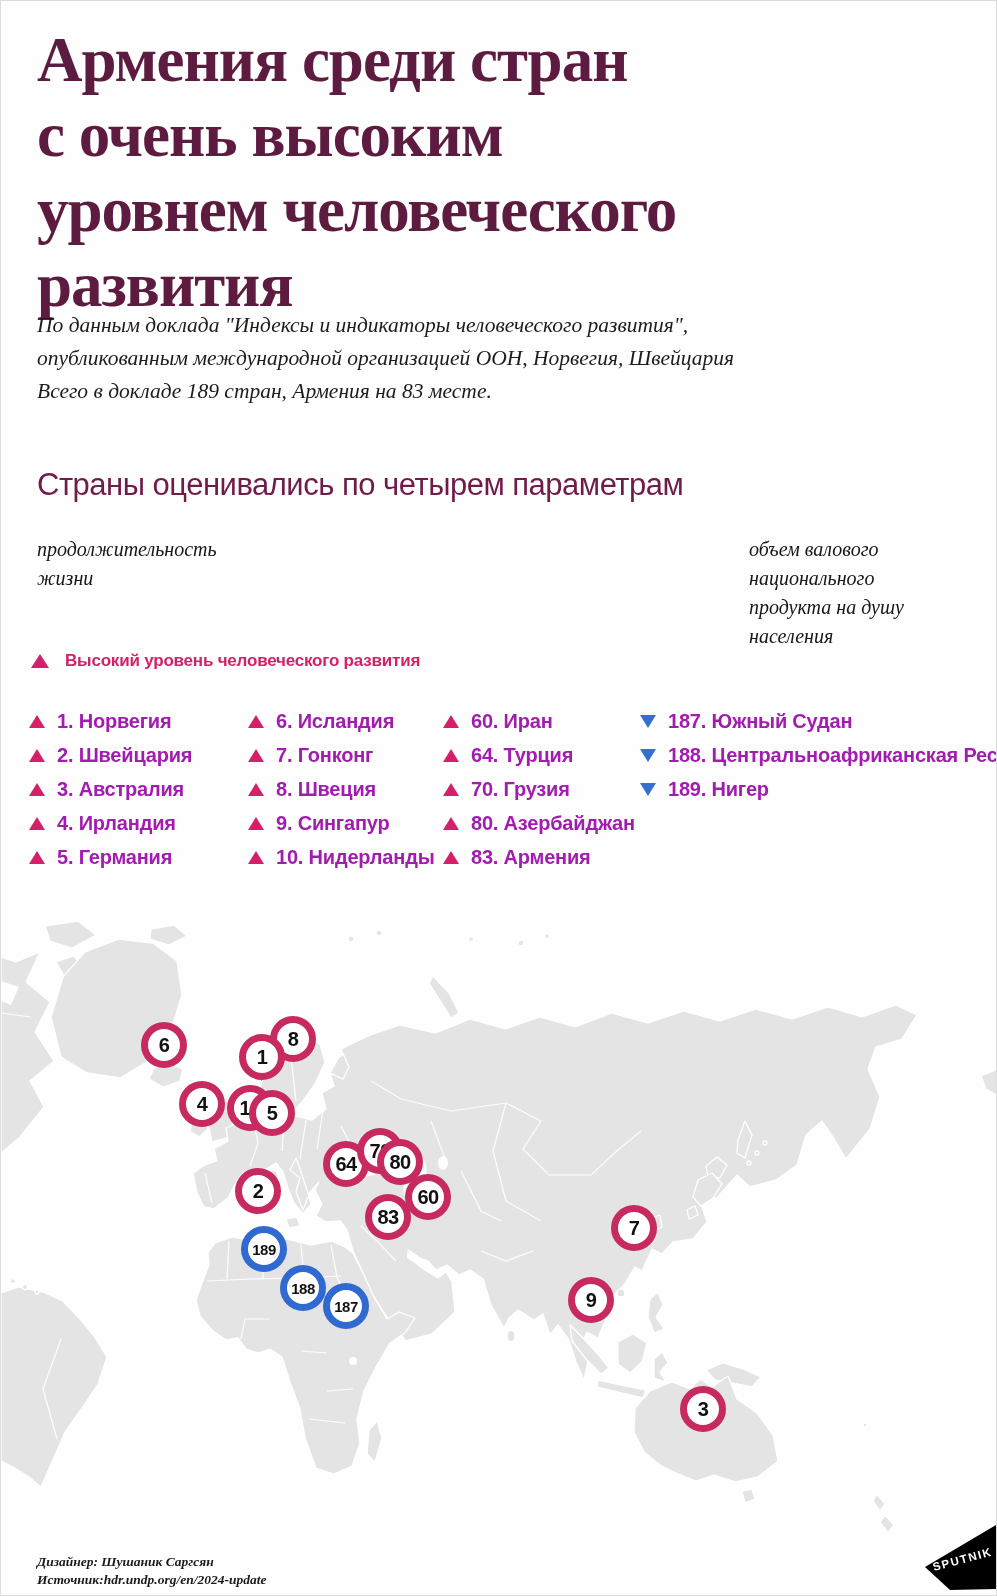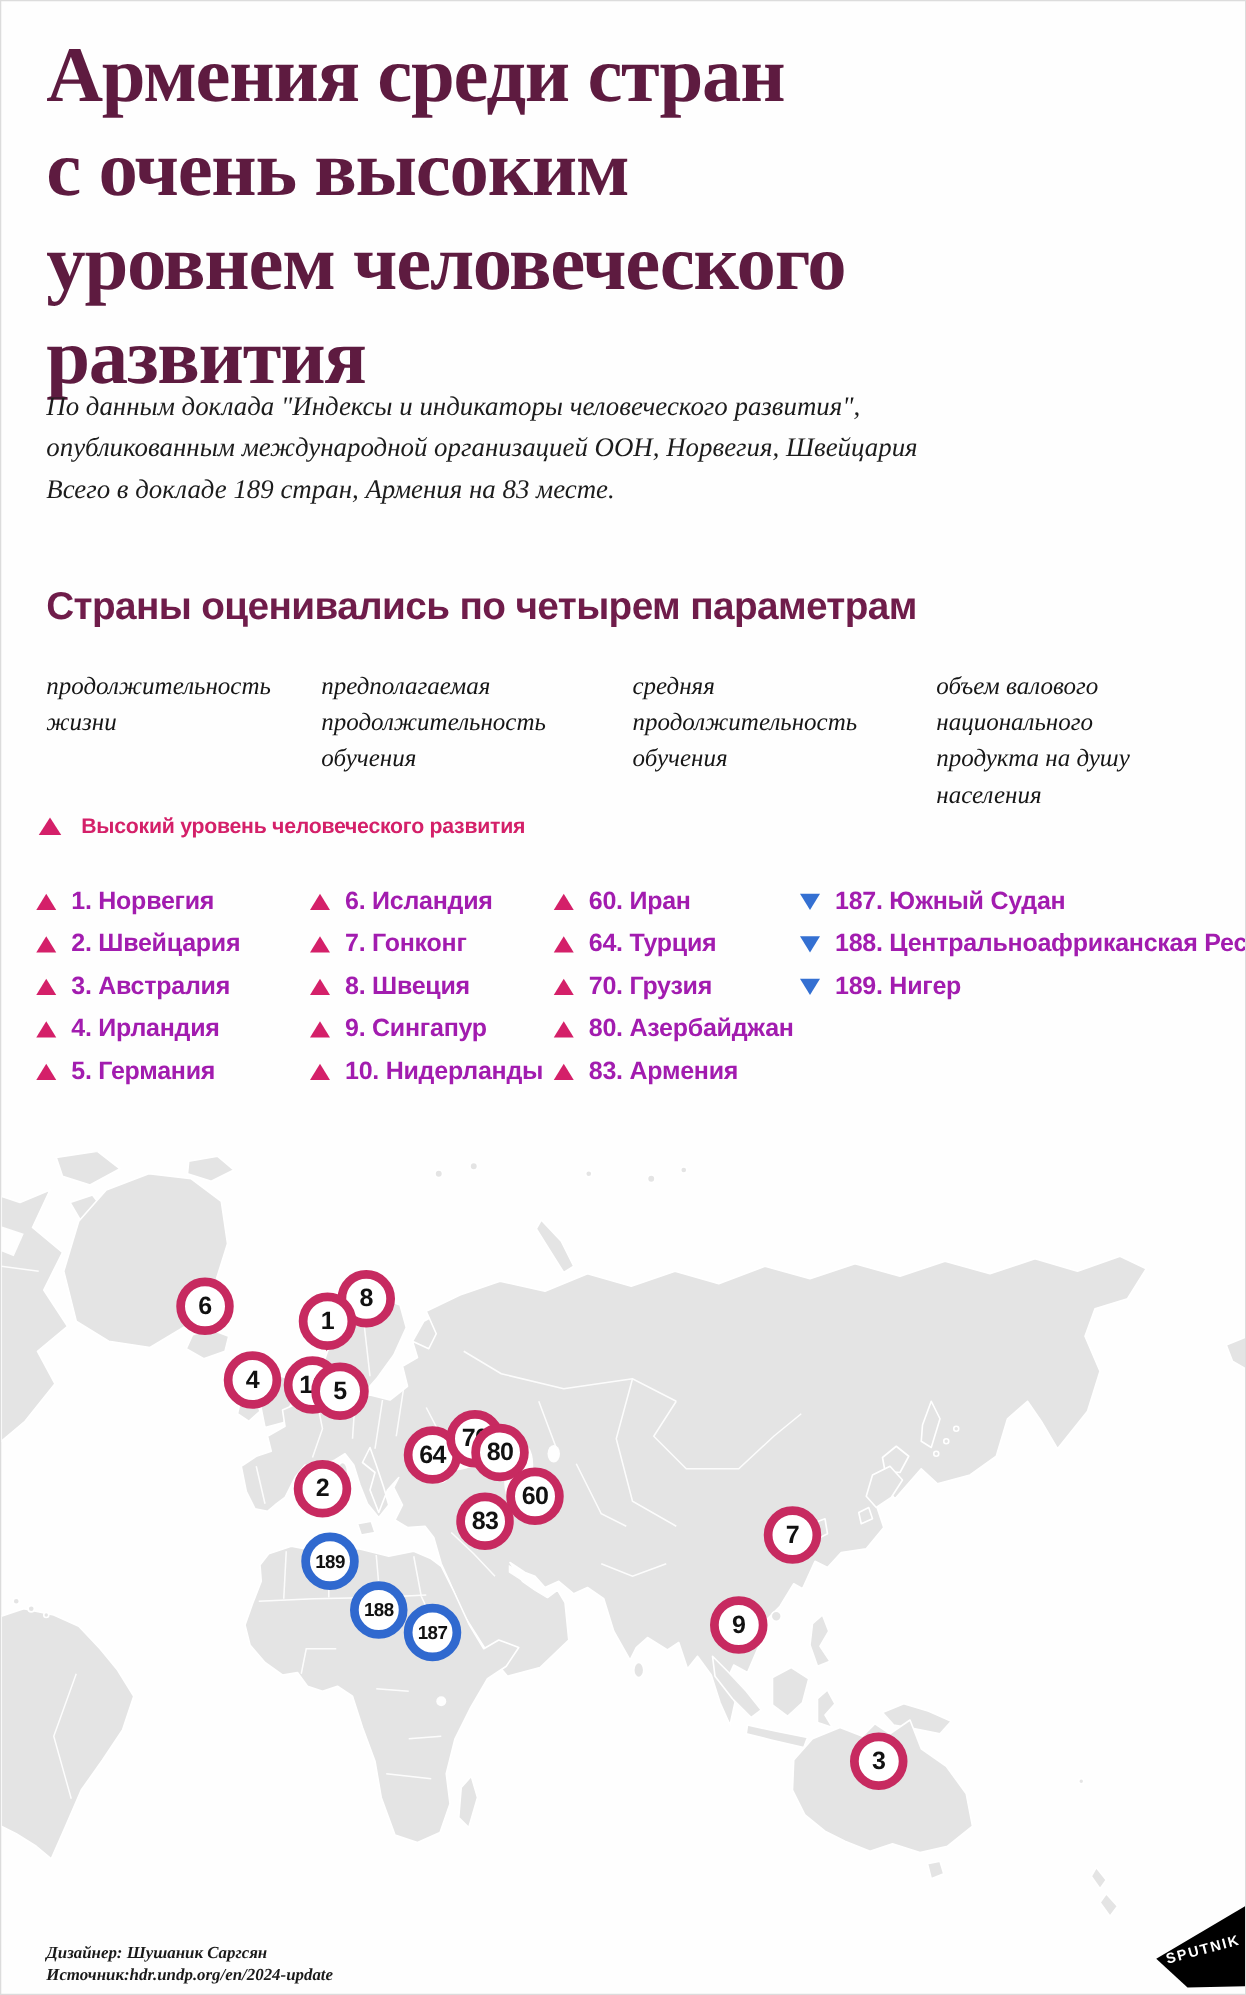--- a/index.html
+++ b/index.html
@@ -26,21 +26,21 @@
     font-size:63px;line-height:75px;color:var(--title);
     letter-spacing:-1px;
   }
   .intro{
     position:absolute;left:36px;top:308px;width:900px;
     font-family:"Liberation Serif",serif;font-style:italic;
     font-size:21.5px;line-height:33px;color:var(--text);
   }
   .section-title{
     position:absolute;left:36px;top:466px;
-    font-size:31px;font-weight:700;color:var(--section);
+    font-size:31px;font-weight:400;color:var(--section);
     letter-spacing:-0.5px;
   }
   
   .params{position:absolute;left:0;top:534px;width:997px;height:120px}
   .param{
     position:absolute;top:0;
     font-family:"Liberation Serif",serif;font-style:italic;
     font-size:20px;line-height:29px;color:#161616;
   }
   .param.p0{left:36px;width:200px}
@@ -111,22 +111,20 @@
 <div class="intro">
   <div>По данным доклада "Индексы и индикаторы человеческого развития",</div>
   <div>опубликованным международной организацией ООН, Норвегия, Швейцария</div>
   <div>Всего в докладе 189 стран, Армения на 83 месте.</div>
 </div>
 
 <h2 class="section-title">Страны оценивались по четырем параметрам</h2>
 
 <div class="params">
   <div class="param p0">продолжительность жизни</div>
-  <div class="param p1">предполагаемая продолжительность обучения</div>
-  <div class="param p2">средняя продолжительность обучения</div>
   <div class="param p3">объем валового национального продукта на душу населения</div>
 </div>
 
 <div class="legend">
   <div class="legend-row hi">
     <span class="tri up"></span>
     <span class="lbl">Высокий уровень человеческого развития</span>
   </div>
 </div>
 

